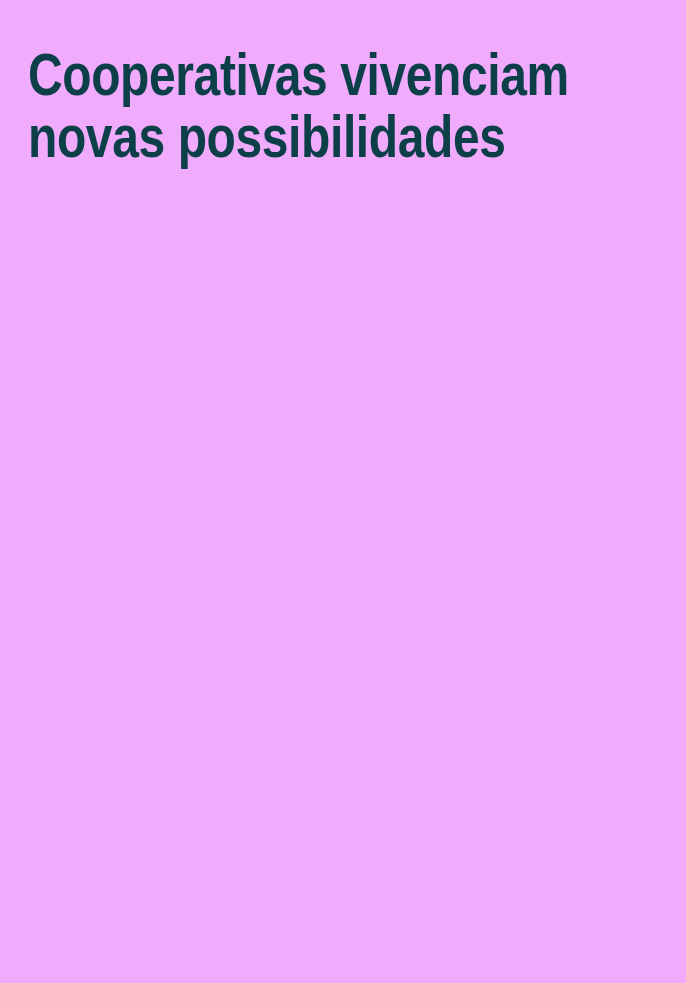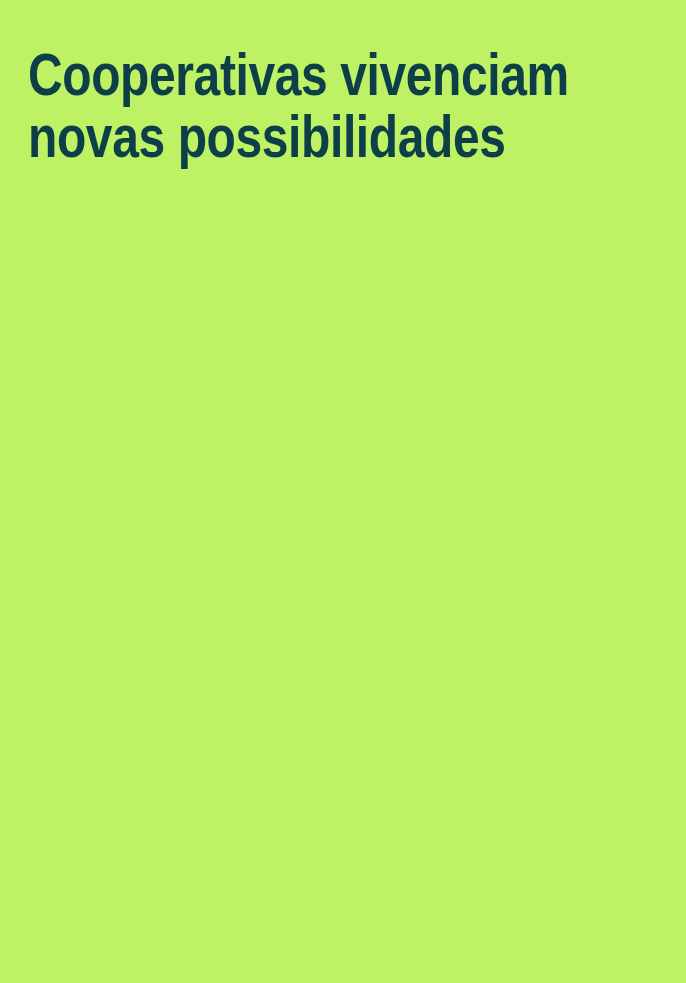--- a/index.html
+++ b/index.html
@@ -10,21 +10,21 @@
     width: 686px;
     height: 983px;
     background: #ffffff;
     overflow: hidden;
     font-family: "Liberation Sans", "DejaVu Sans", sans-serif;
   }
   .article {
     position: relative;
     width: 686px;
     height: 983px;
-    background: #bef264;
+    background: #f0abfc;
   }
   .page-title {
     position: absolute;
     top: 44px;
     left: 28px;
     margin: 0;
     padding: 0;
     font-weight: 700;
     font-size: 60px;
     line-height: 62px;

